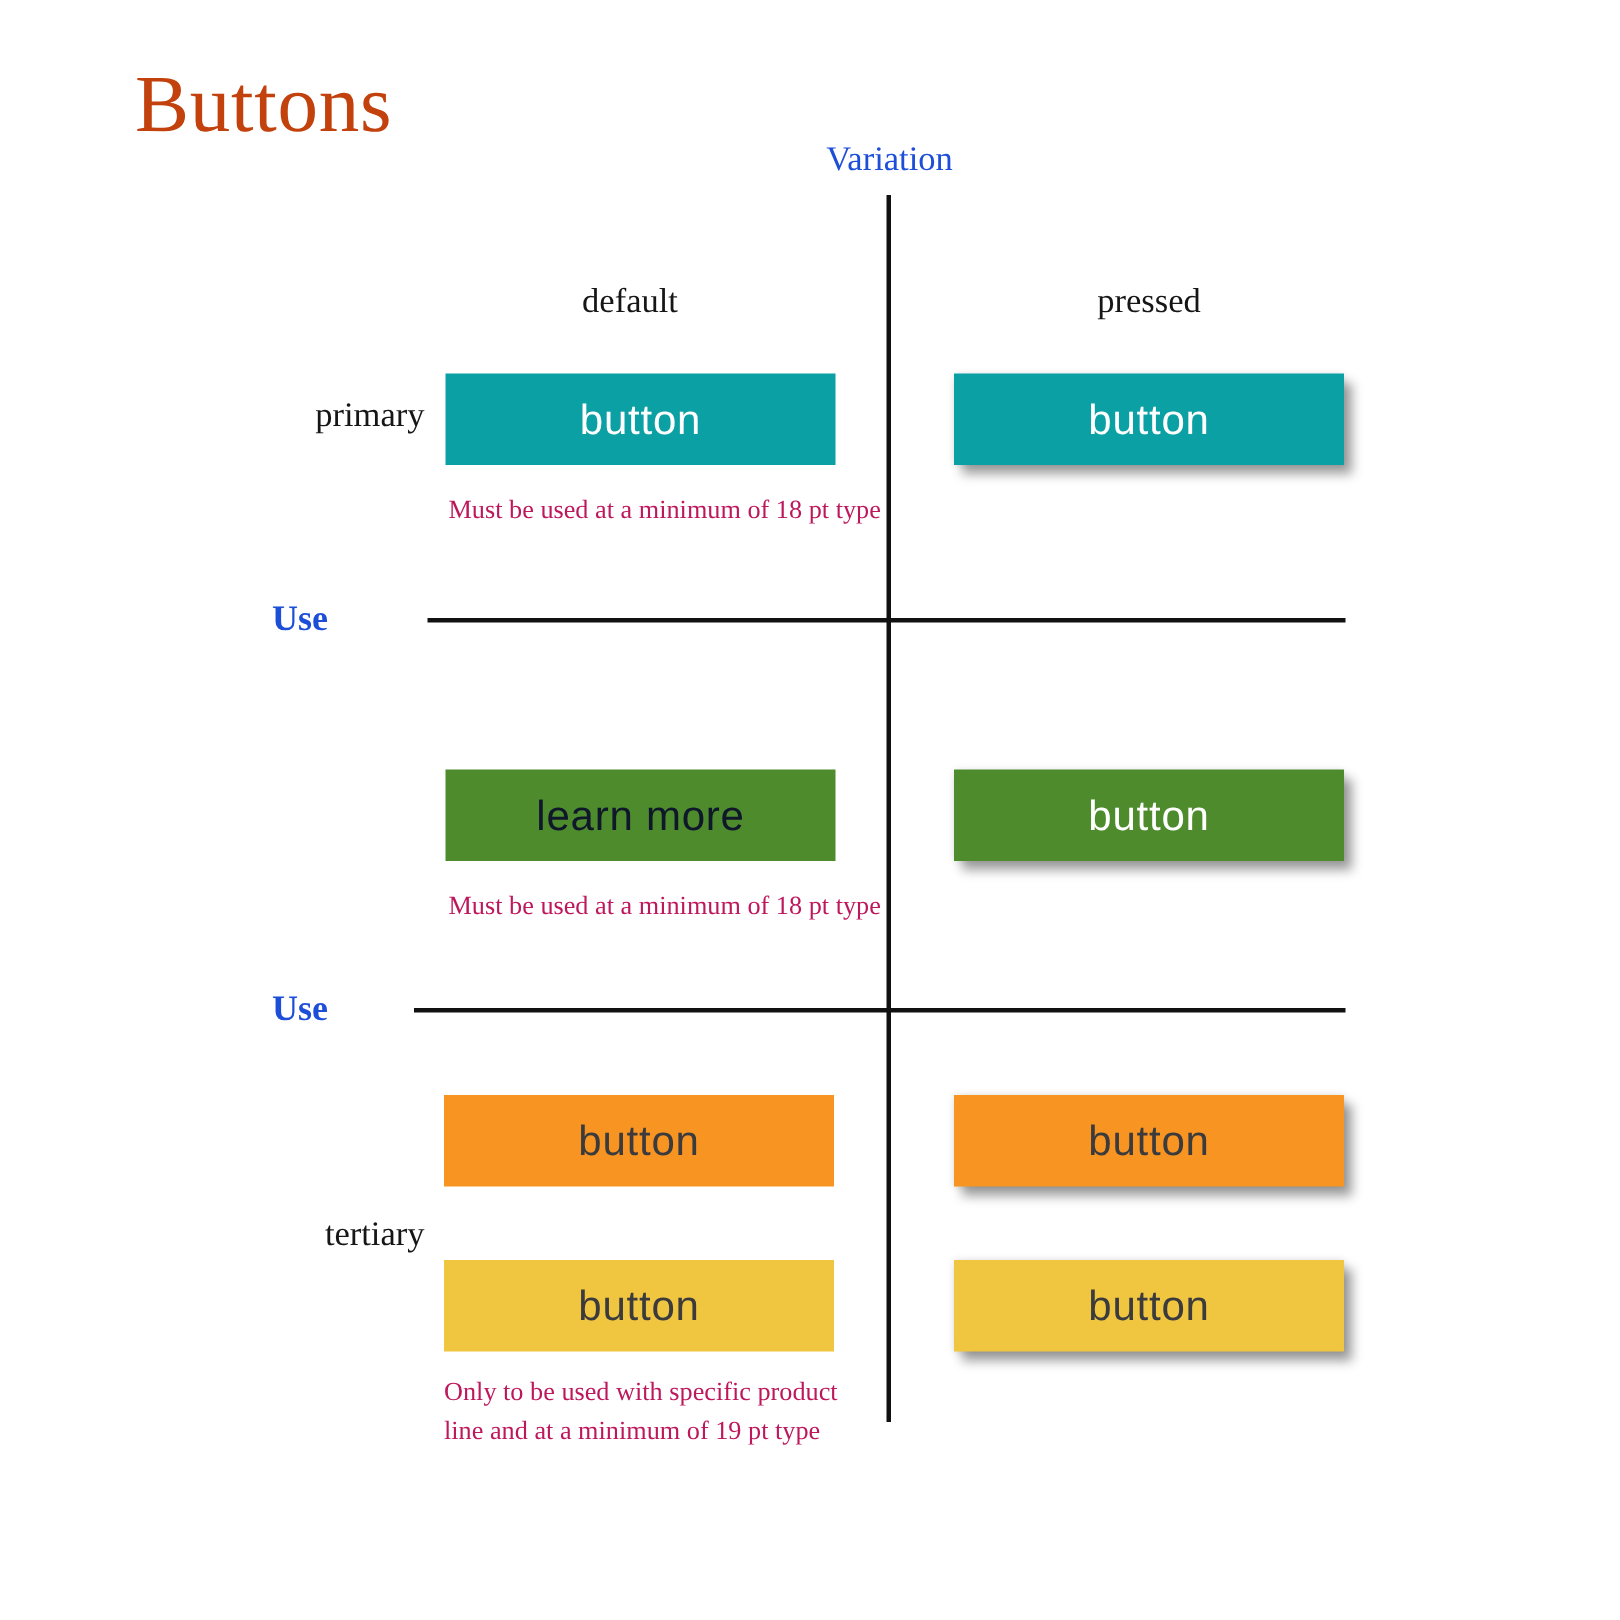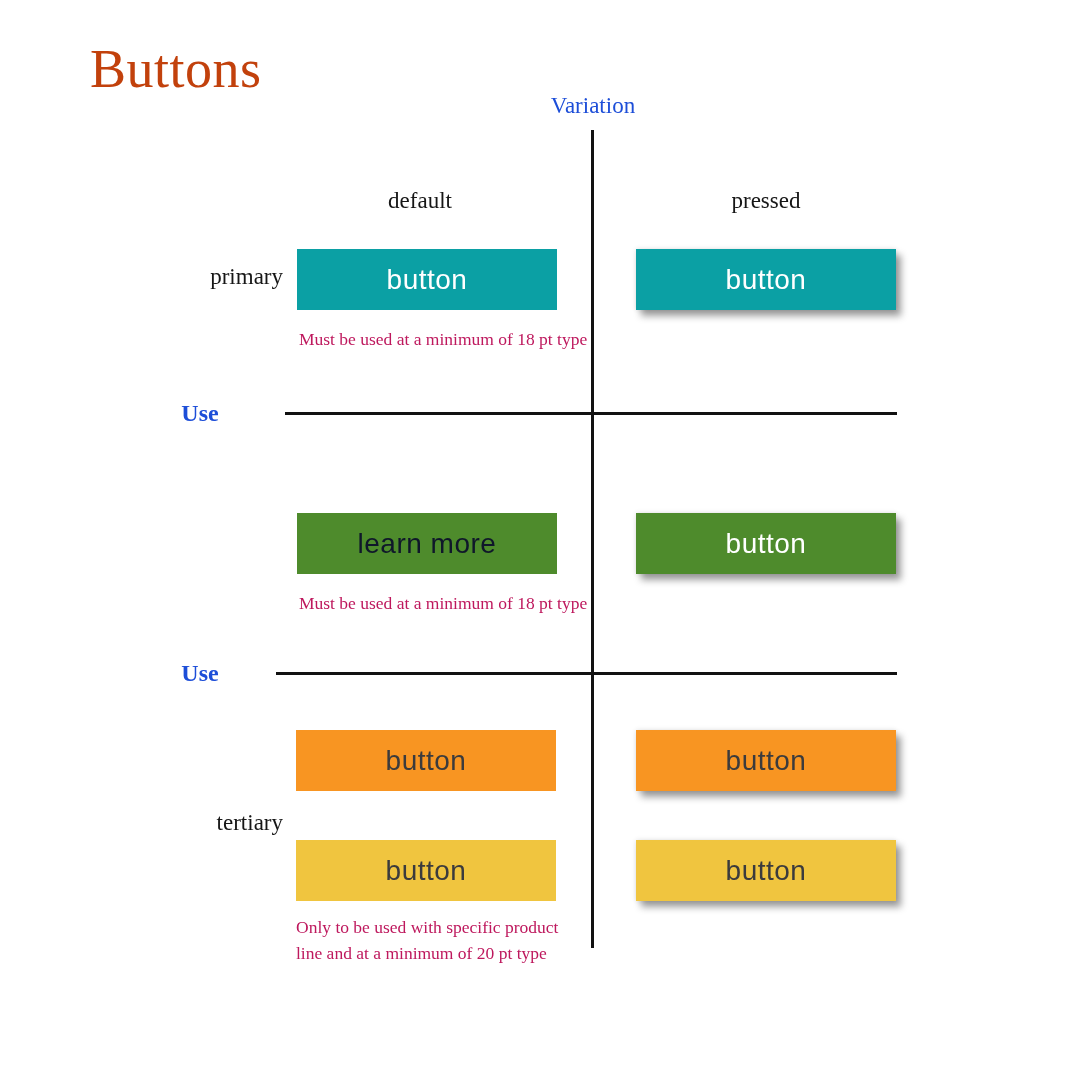--- a/index.html
+++ b/index.html
@@ -107,15 +107,15 @@
 
   <div class="abs axis-label use-label use-2">Use</div>
   <div class="abs hline hline-2"></div>
 
   <div class="abs row-label row-tertiary">tertiary</div>
   <button class="abs spec-btn b-r3a-d" style="background: rgb(248, 149, 34); color: rgb(59, 59, 61);">button</button>
   <button class="abs spec-btn pressed-btn b-r3a-p" style="background: rgb(248, 149, 34); color: rgb(59, 59, 61);">button</button>
   <button class="abs spec-btn b-r3b-d" style="background: rgb(240, 197, 63); color: rgb(59, 59, 61);">button</button>
   <button class="abs spec-btn pressed-btn b-r3b-p" style="background: rgb(240, 197, 63); color: rgb(59, 59, 61);">button</button>
   <div class="abs caption cap-3">Only to be used with  specific product
-line and at a minimum of 20 pt type</div>
+line and at a minimum of 19 pt type</div>
 
 </div>
 
 </body></html>

